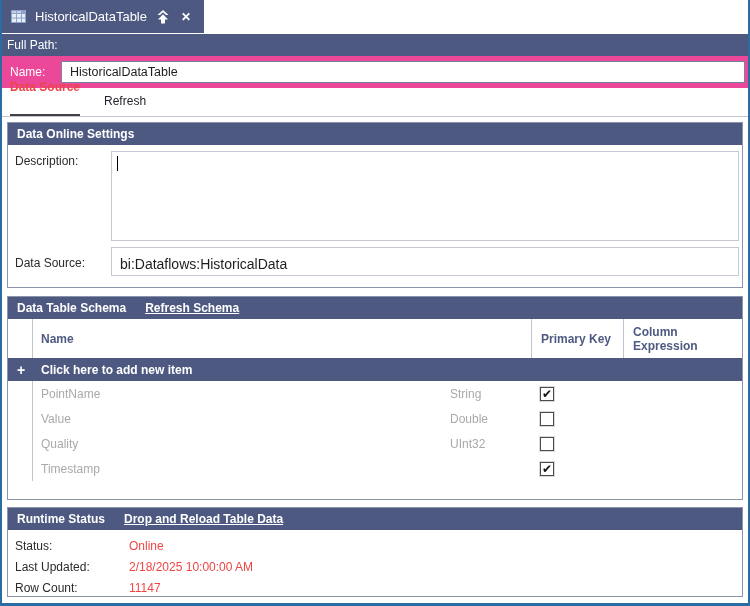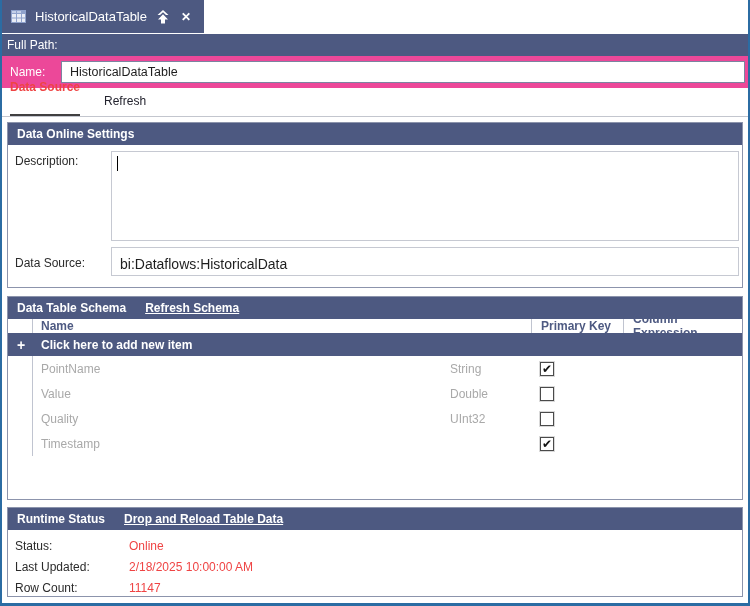--- a/index.html
+++ b/index.html
@@ -62,21 +62,21 @@
   .caret { display:inline-block; width:1px; height:15px; background:#000; }
   .row-gap { height:6px; }
   .form-row input {
     flex:1; height:29px; border:1px solid #c6c9d2; background:#fff; margin-right:1px;
     font-family:"Liberation Sans", sans-serif; font-size:14px; color:#1e1e1e; padding:4px 8px 0 8px; outline:none;
   }
   .form-row.center .form-label { padding-top:9px; }
 
   
   .schema { margin-top:8px; height:204px; display:flex; flex-direction:column; }
-  .col-header-row { height:14px; display:flex; align-items:stretch; color:#4e5a82; font-weight:bold; }
+  .col-header-row { height:39px; display:flex; align-items:stretch; color:#4e5a82; font-weight:bold; }
   .cell { display:flex; align-items:center; }
   .c-sel { width:25px; border-right:1px solid #c0c4d0; flex:none; }
   .c-name { flex:1; padding-left:8px; min-width:0; }
   .c-type { width:90px; flex:none; padding-left:9px; }
   .c-pk { width:92px; flex:none; padding-left:9px; }
   .c-expr { width:119px; flex:none; padding-left:9px; }
   .col-header-row .c-type, .col-header-row .c-pk, .col-header-row .c-expr { border-left:1px solid #c0c4d0; }
 
   .add-row { height:23px; background:#4d5981; color:#fff; display:flex; align-items:center; font-weight:bold; cursor:pointer; }
   .add-row .plus { width:26px; text-align:center; font-size:14px; }

